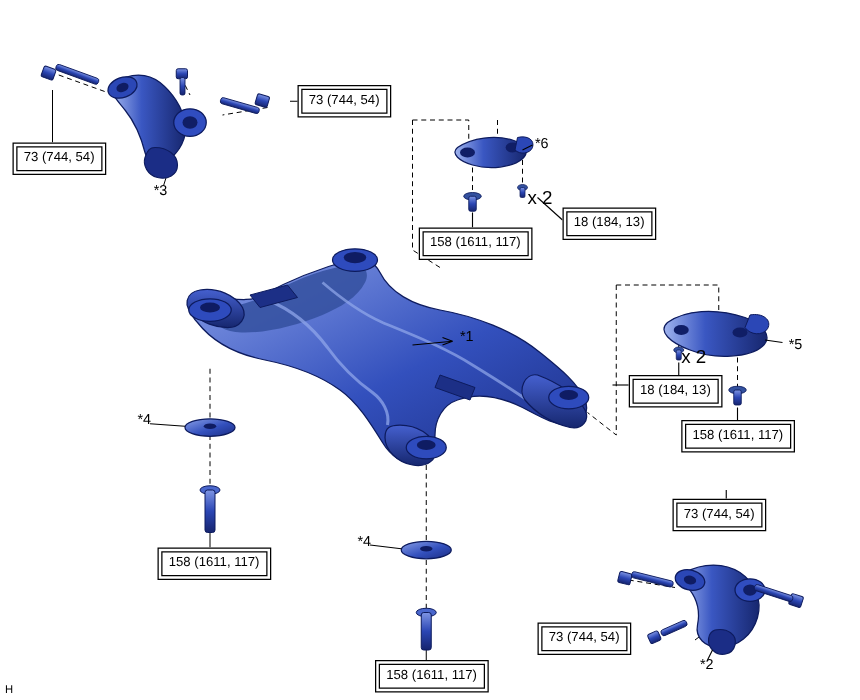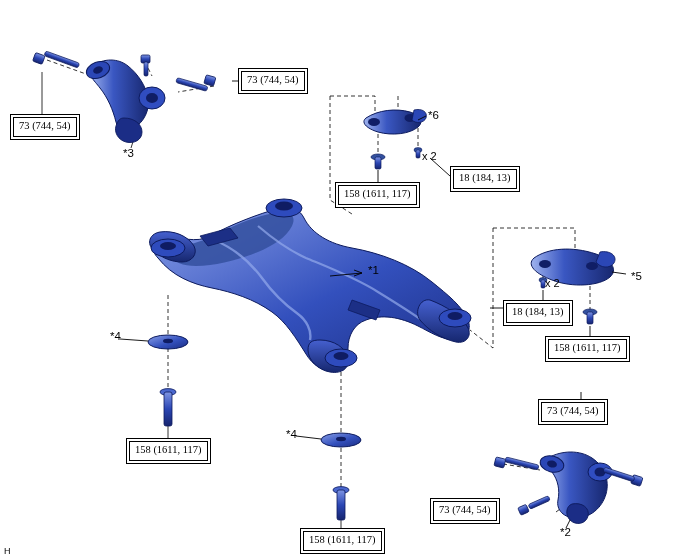--- a/index.html
+++ b/index.html
@@ -27,35 +27,34 @@
     padding: 4px 6px 5px 6px;
     white-space: nowrap;
     box-sizing: border-box;
   }
   .torque-box .inner {
     display: block;
     border: 0;
   }
   .torque-box.dbl {
     padding: 2px;
-    font-family: Liberation Serif, serif;
   }
   .torque-box.dbl .inner {
     border: 1px solid #000000;
     padding: 3px 5px 4px 5px;
   }
   .callout {
     position: absolute;
     font-size: 11.5px;
     color: #000000;
     white-space: nowrap;
   }
   .qty {
     position: absolute;
-    font-size: 11px;
+    font-size: 15px;
     color: #000000;
     white-space: nowrap;
   }
   .corner-mark {
     position: absolute;
     font-size: 9px;
     color: #000000;
   }
   svg.overlay {
     position: absolute;

